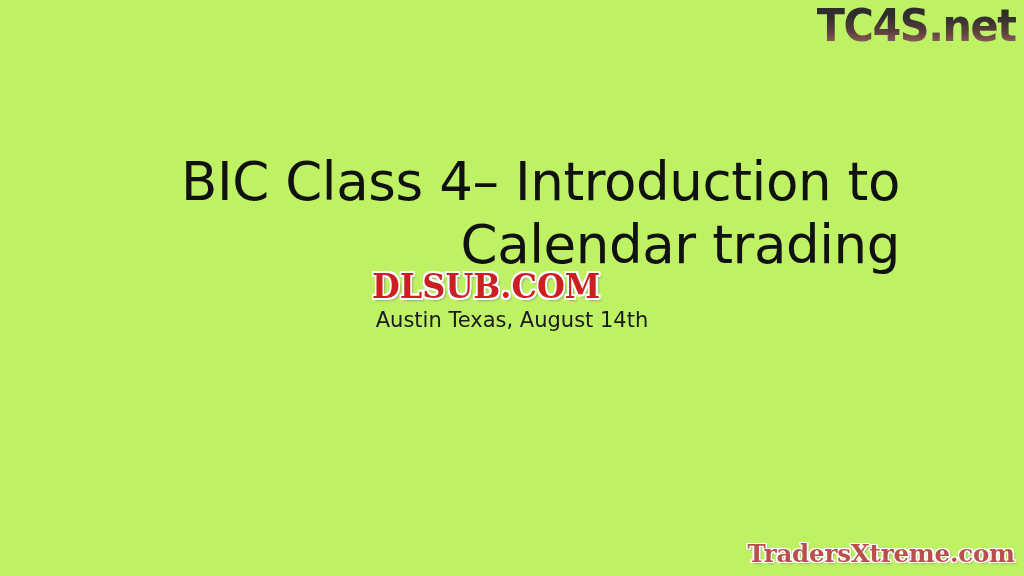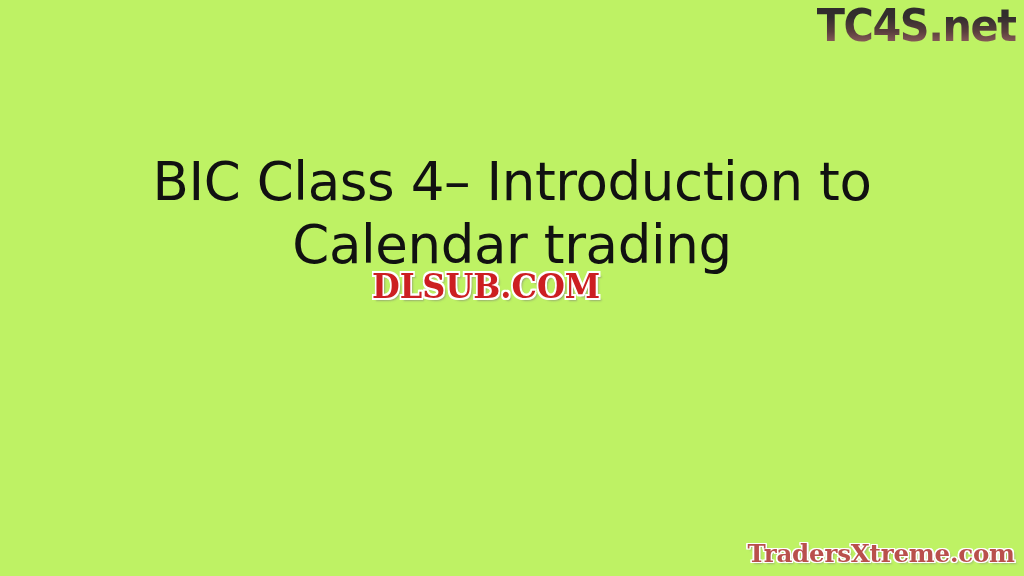--- a/index.html
+++ b/index.html
@@ -17,24 +17,24 @@
   .slide {
     position: relative;
     width: 1024px;
     height: 576px;
     background: #bef264;
   }
 
   
   .title-block {
     position: absolute;
-    left: 112px;
+    left: 100px;
     top: 150px;
     width: 800px;
-    text-align: center;
+    text-align: right;
   }
   .slide-title {
     margin: 0;
     font-family: "DejaVu Sans", sans-serif;
     font-weight: 400;
     font-size: 53px;
     line-height: 63px;
     color: #111111;
     letter-spacing: -0.4px;
     white-space: pre-line;
@@ -143,16 +143,19 @@
 
   <div class="tc4s-logo">TC4S.net</div>
 
   <div class="title-block">
     <h1 class="slide-title">BIC Class 4– Introduction to
 Calendar trading</h1>
   </div>
 
   <div class="dlsub-watermark">DLSUB.COM</div>
 
+  <div class="subtitle-block">
+    <p class="slide-subtitle">Austin Texas, August 14th</p>
+  </div>
 
   <div class="tradersxtreme-watermark">TradersXtreme.com</div>
 
 </div>
 
 </body></html>

